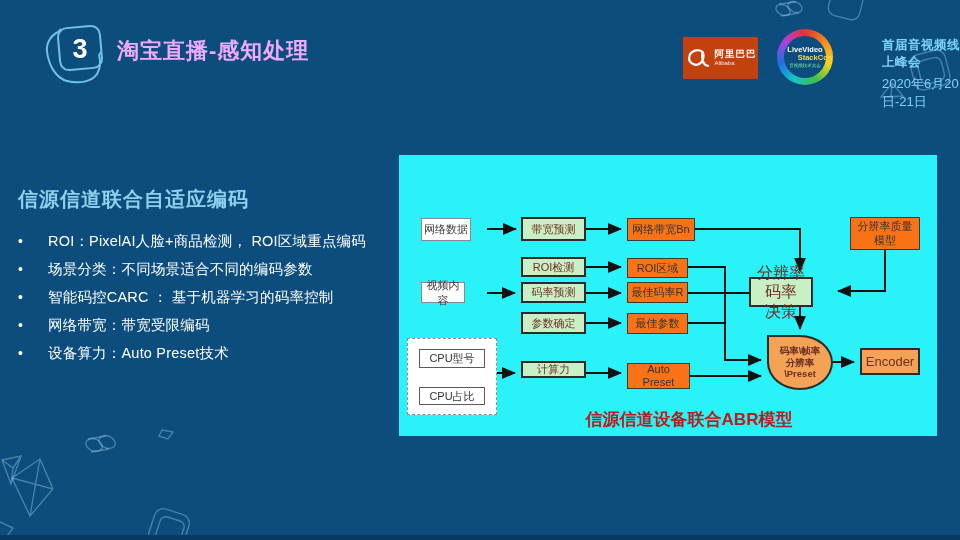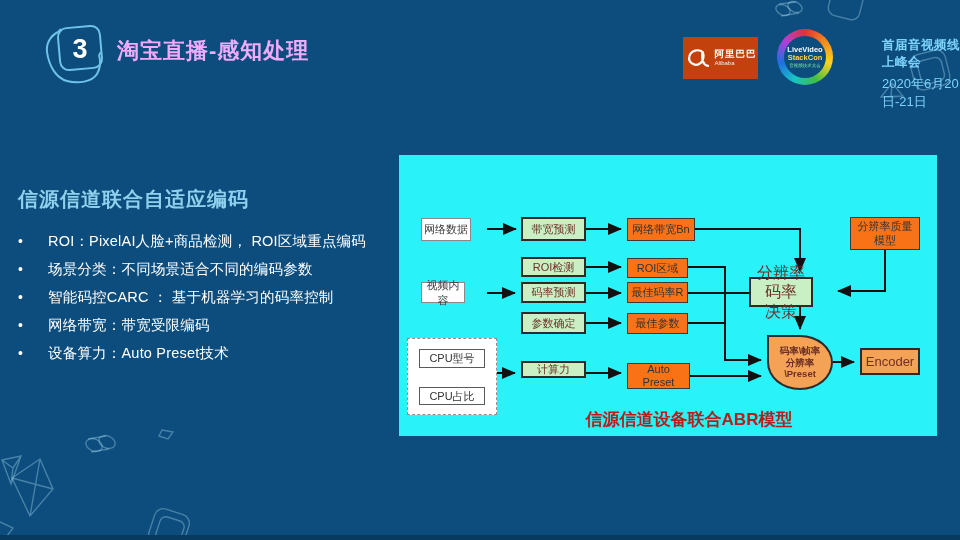--- a/index.html
+++ b/index.html
@@ -17,21 +17,21 @@
   .alibaba { position:absolute; left:683px; top:37px; width:75px; height:42px; background:#c2410c; display:flex; align-items:center; justify-content:center; gap:4px; }
   .ali-txt { color:#fff; line-height:1.1; }
   .ali-cn { font-size:9.5px; font-weight:bold; letter-spacing:1px; }
   .ali-en { font-size:6px; opacity:.9; }
 
   .lvs { position:absolute; left:777px; top:29px; width:56px; height:56px; border-radius:50%;
          background:conic-gradient(#e23333,#f28a1e,#ffd21e,#3fbf43,#18c4c4,#1f6fe0,#b03fd9,#e23333);
          display:flex; align-items:center; justify-content:center; }
   .lvs-inner { width:42px; height:42px; border-radius:50%; background:#0c4d7d; display:flex; flex-direction:column; align-items:center; justify-content:center; line-height:1.15; }
   .lvs-l1 { color:#fff; font-size:7.5px; font-weight:bold; }
-  .lvs-l2 { color:#ffd34d; font-size:7.5px; font-weight:bold; }
+  .lvs-l2 { color:#ffd34d; font-size:7.5px; font-weight:bold;padding-left:20px; }
   .lvs-l3 { color:#7ee3a0; font-size:4.5px; }
 
   .conf { position:absolute; left:882px; top:37px; color:#7dd3fc; }
   .conf-title { font-size:12.5px; font-weight:bold; letter-spacing:.5px; }
   .conf-date { font-size:13px; margin-top:4px; }
 
   
   .content { position:absolute; left:18px; top:186px; z-index:3; width:400px; }
   .content h2 { color:#8fd0ec; font-size:20px; font-weight:bold; letter-spacing:1px; margin-bottom:14px; }
   .bullet { display:flex; height:28px; align-items:center; white-space:nowrap; }

